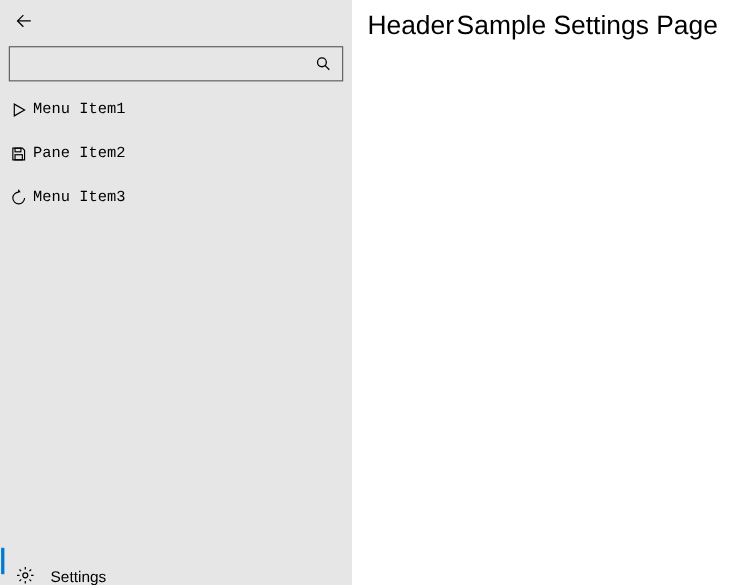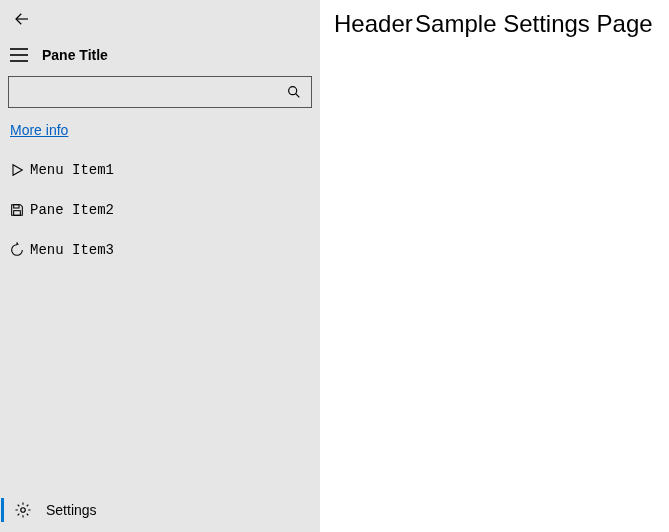--- a/index.html
+++ b/index.html
@@ -123,21 +123,21 @@
       font-size: 14px;
       padding: 10px 0 10px 8px;
     }
     .footer {
       position: absolute;
       bottom: 0;
       left: 0;
       right: 0;
       height: 44px;
       display: flex;
-      align-items: center;
+      align-items: flex-end;
       padding-left: 14px;
       gap: 14px;
       cursor: pointer;
     }
     .footer::before {
       content: "";
       position: absolute;
       left: 1px;
       top: 10px;
       bottom: 10px;
@@ -165,46 +165,33 @@
 <div class="pane">
   <div class="back-row">
     <div class="back-btn">
       <svg width="18" height="18" viewBox="0 0 24 24" fill="none" stroke="#000" stroke-width="1.6">
         <line x1="20" y1="12" x2="4" y2="12"></line>
         <polyline points="11,5 4,12 11,19"></polyline>
       </svg>
     </div>
   </div>
 
-  <div class="title-row">
-    <div class="hamburger">
-      <svg width="18" height="14" viewBox="0 0 18 14" fill="none" stroke="#000" stroke-width="1.6">
-        <line x1="0" y1="1" x2="18" y2="1"></line>
-        <line x1="0" y1="7" x2="18" y2="7"></line>
-        <line x1="0" y1="13" x2="18" y2="13"></line>
-      </svg>
-    </div>
-    <div class="pane-title">Pane Title</div>
-  </div>
 
   <div class="search-row">
     <div class="search-box">
       <input class="search-input" type="text" placeholder="" style="">
       <span class="search-icon">
         <svg width="16" height="16" viewBox="0 0 24 24" fill="none" stroke="#000" stroke-width="1.8">
           <circle cx="10" cy="10" r="6"></circle>
           <line x1="20" y1="20" x2="14.5" y2="14.5"></line>
         </svg>
       </span>
     </div>
   </div>
 
-  <div class="link-row">
-    <a class="more-link">More info</a>
-  </div>
 
   <div class="menu-item">
     <span class="menu-icon">
       <svg width="16" height="16" viewBox="0 0 24 24" fill="none" stroke="#000" stroke-width="1.6">
         <polygon points="6,4 20,12 6,20"></polygon>
       </svg>
     </span>
     <span class="menu-label">Menu Item1</span>
   </div>
 

